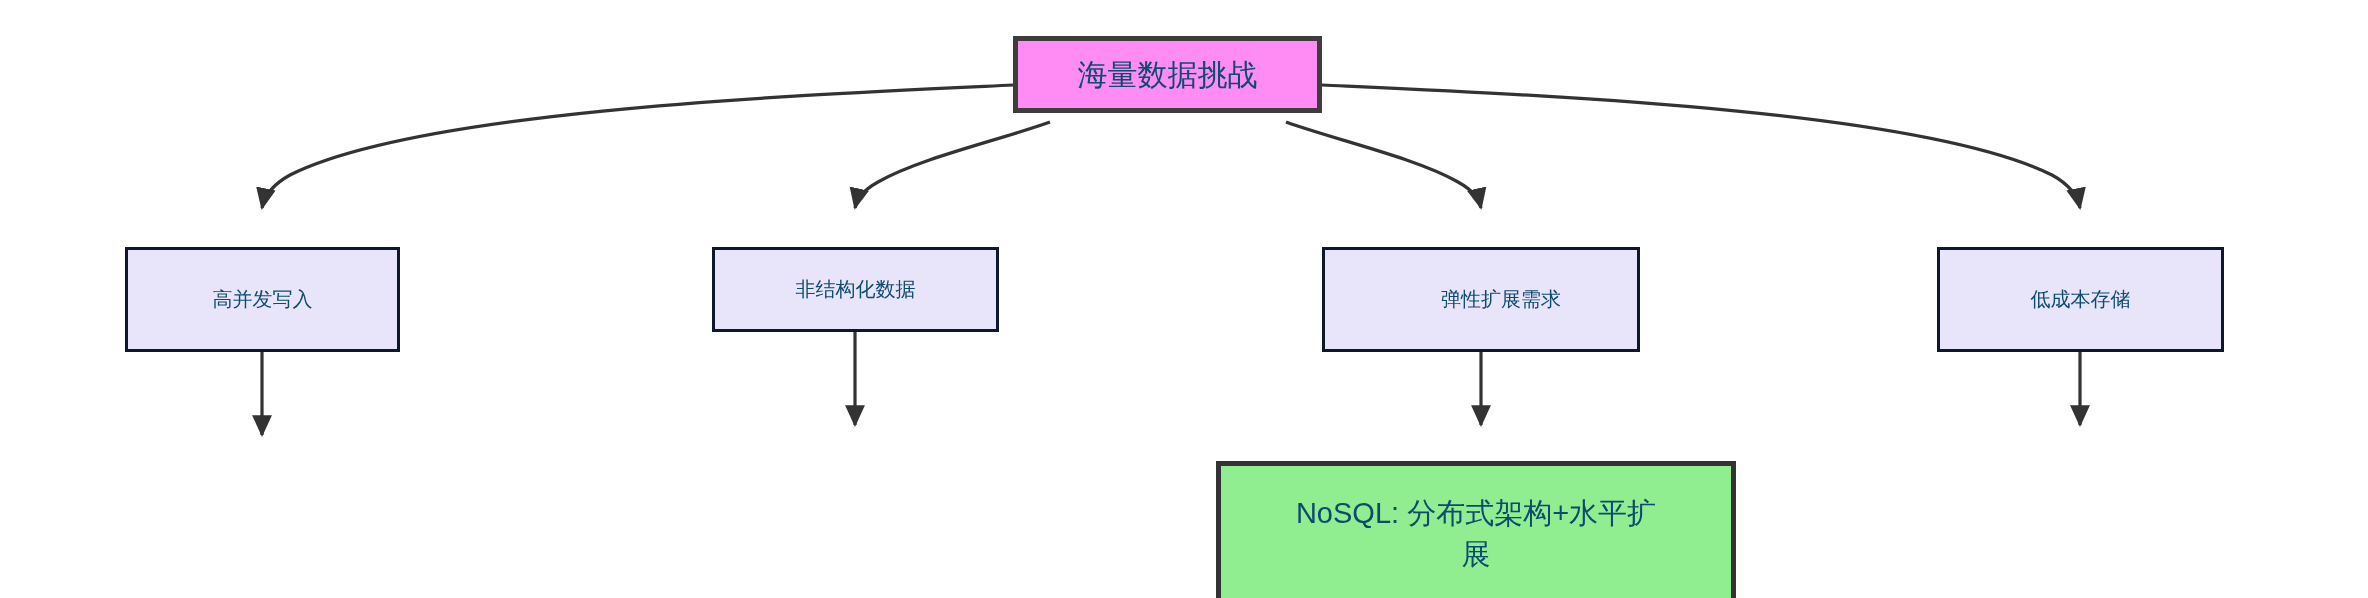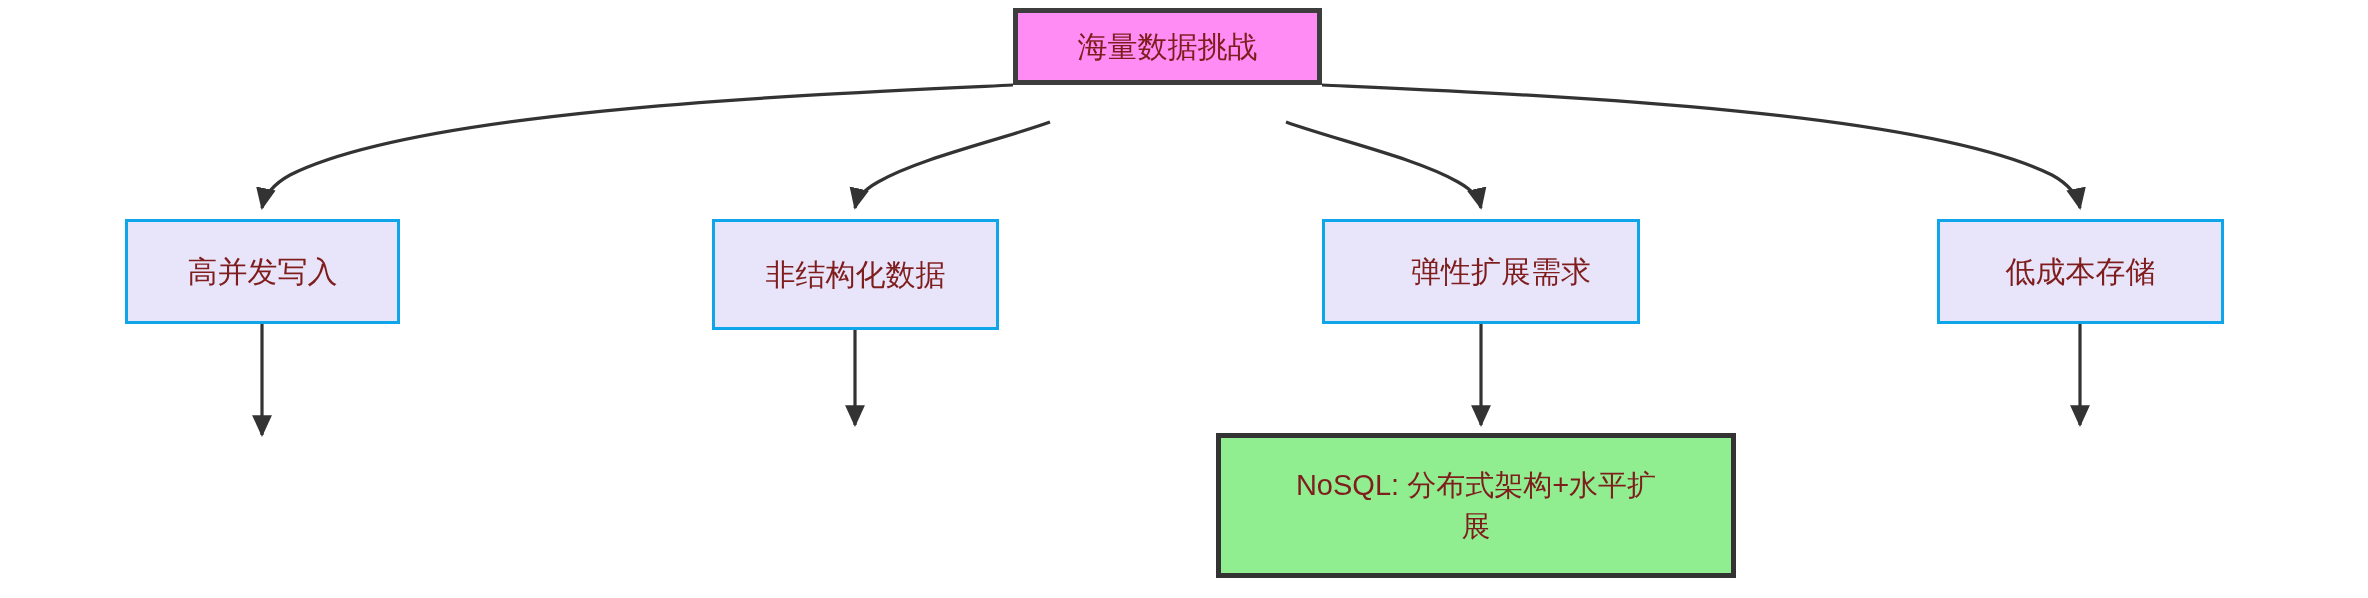--- a/index.html
+++ b/index.html
@@ -27,41 +27,42 @@
     pointer-events: none;
   }
   .node {
     position: absolute;
     box-sizing: border-box;
     display: flex;
     align-items: center;
     justify-content: center;
     text-align: center;
     line-height: 1.38;
-    color: #7f1d1d;
+    color: #0c4a6e;
     z-index: 2;
+    margin-top: 28px;
   }
   .node-label {
     display: block;
     white-space: pre-line;
     padding: 0 10px;
   }
 
   
   .node-root {
     background: #ff8cf5;
     border: 5px solid #3d3d3d;
     font-size: 30px;
   }
 
   
   .node-challenge {
     background: #e8e5fb;
-    border: 3px solid #0ea5e9;
-    font-size: 30px;
+    border: 3px solid #0f172a;
+    font-size: 20px;
   }
 
   
   .node-solution {
     background: #90ee90;
     border: 5px solid #333333;
     font-size: 29px;
   }
 </style>
 </head>
@@ -91,21 +92,21 @@
   </svg>
 
   <div class="node node-root" style="left:1013px; top:8px; width:309px; height:77px;">
     <span class="node-label">海量数据挑战</span>
   </div>
 
   <div class="node node-challenge" style="left:125px; top:219px; width:275px; height:105px;">
     <span class="node-label">高并发写入</span>
   </div>
 
-  <div class="node node-challenge" style="left:712px; top:219px; width:287px; height:111px;">
+  <div class="node node-challenge" style="left:712px; top:219px; width:287px; height:85px;">
     <span class="node-label">非结构化数据</span>
   </div>
 
   <div class="node node-challenge" style="left:1322px; top:219px; width:318px; height:105px;padding-left:40px;">
     <span class="node-label">弹性扩展需求</span>
   </div>
 
   <div class="node node-challenge" style="left:1937px; top:219px; width:287px; height:105px;align-items:center;">
     <span class="node-label">低成本存储</span>
   </div>

